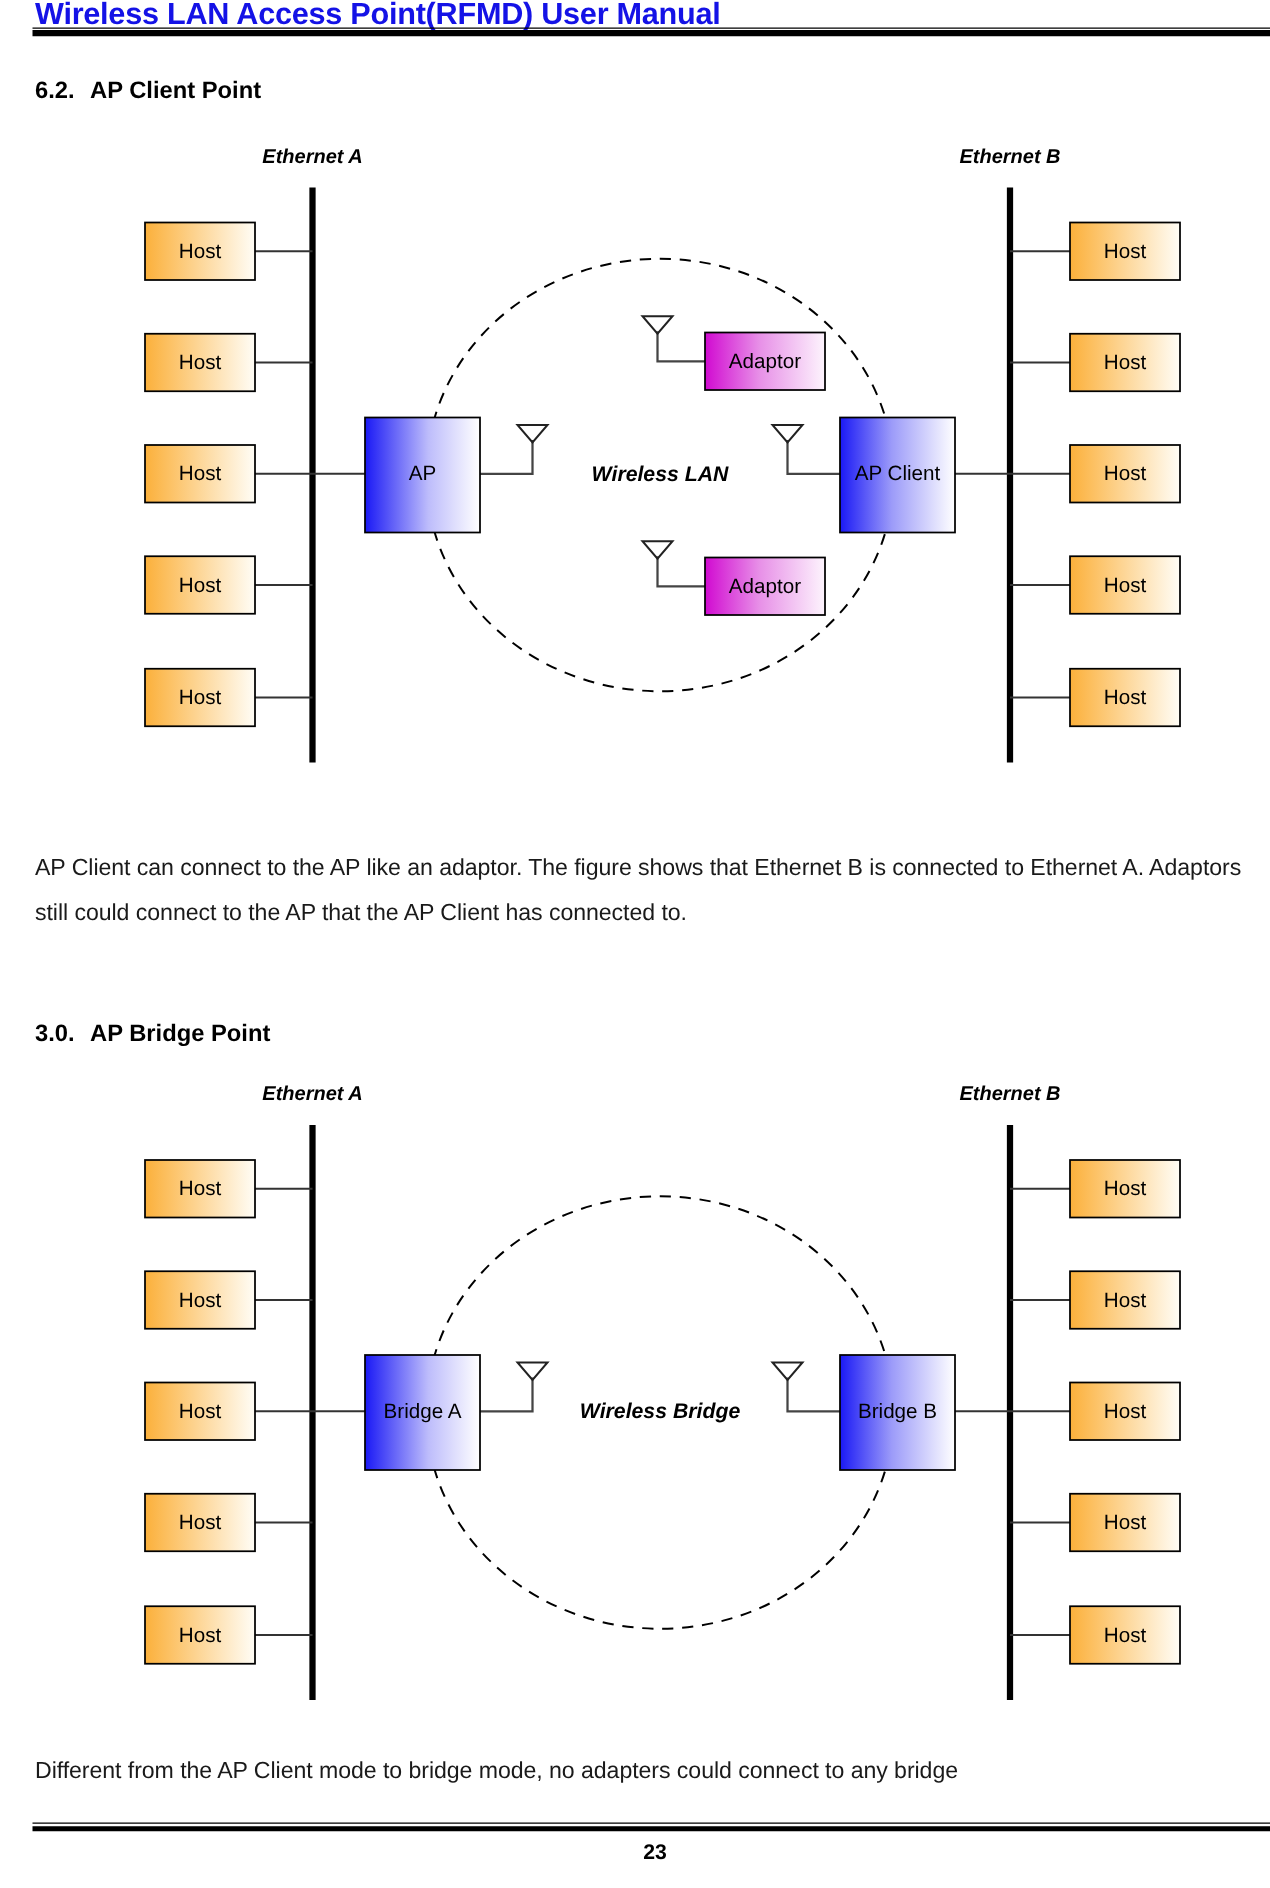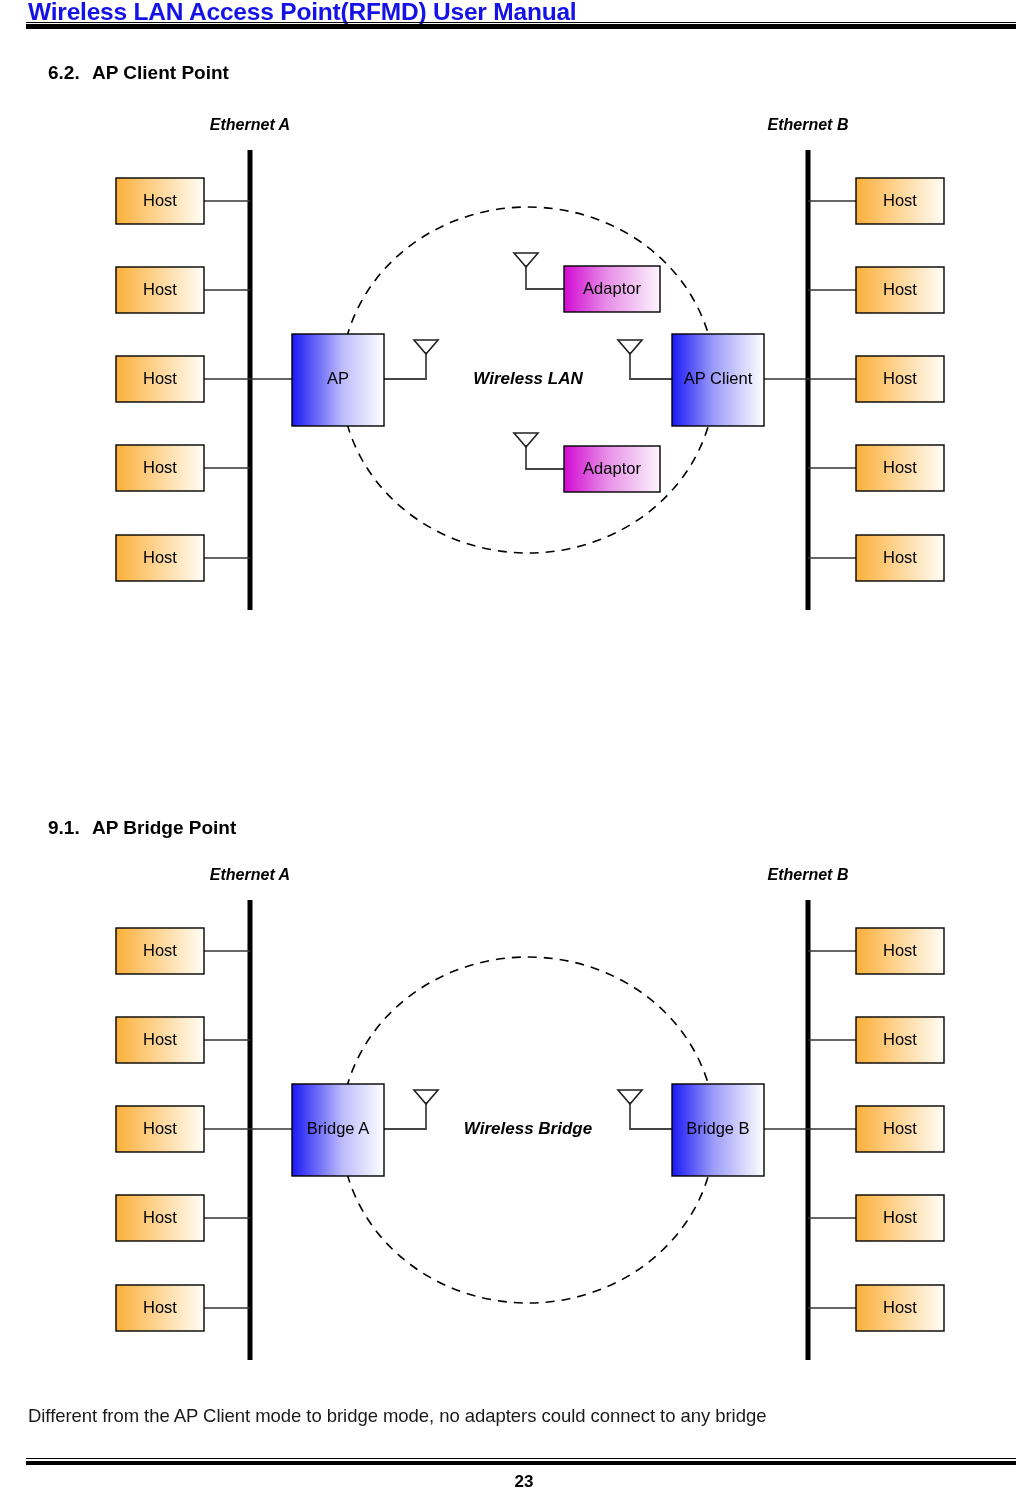--- a/index.html
+++ b/index.html
@@ -57,21 +57,21 @@
   }
 
   
   .heading {
     position: absolute;
     font-size: 19px;
     font-weight: bold;
     color: #000000;
     white-space: nowrap;
   }
-  .heading .num { display: inline-block; width: 44px; margin-left: 20px; }
+  .heading .num { display: inline-block; width: 44px; }
 
   
   .body-par {
     position: absolute;
     font-size: 18.5px;
     line-height: 36px;
     color: #1a1a1a;
     letter-spacing: -0.05px;
   }
 
@@ -273,23 +273,24 @@
         <text class="node-label" x="322" y="272">AP</text>
       </g>
 
       <g>
         <rect x="656" y="226" width="92" height="92" fill="url(#gDev1b)" stroke="#000" stroke-width="1.4"></rect>
         <text class="node-label" x="702" y="272">AP Client</text>
       </g>
     </svg>
   </div>
 
+  <div class="body-par" style="left:12px; top:676px; width:984px;">AP Client can connect to the AP like an adaptor. The figure shows that Ethernet B is connected to Ethernet A. Adaptors still could connect to the AP that the AP Client has connected to.</div>
 
   <div class="heading" style="left:12px; top:817px;">
-    <span class="num">9.1.</span><span>AP Bridge Point</span>
+    <span class="num">3.0.</span><span>AP Bridge Point</span>
   </div>
 
   <div class="figure" id="fig2" style="top:858px;">
     <svg width="1016" height="520" viewBox="0 0 1016 520" xmlns="http://www.w3.org/2000/svg">
       <defs>
         <linearGradient id="gHost2" x1="0" y1="0" x2="1" y2="0">
           <stop offset="0%" stop-color="#fbb03b"></stop>
           <stop offset="18%" stop-color="#fcbe5c"></stop>
           <stop offset="100%" stop-color="#fffdf6"></stop>
         </linearGradient>

